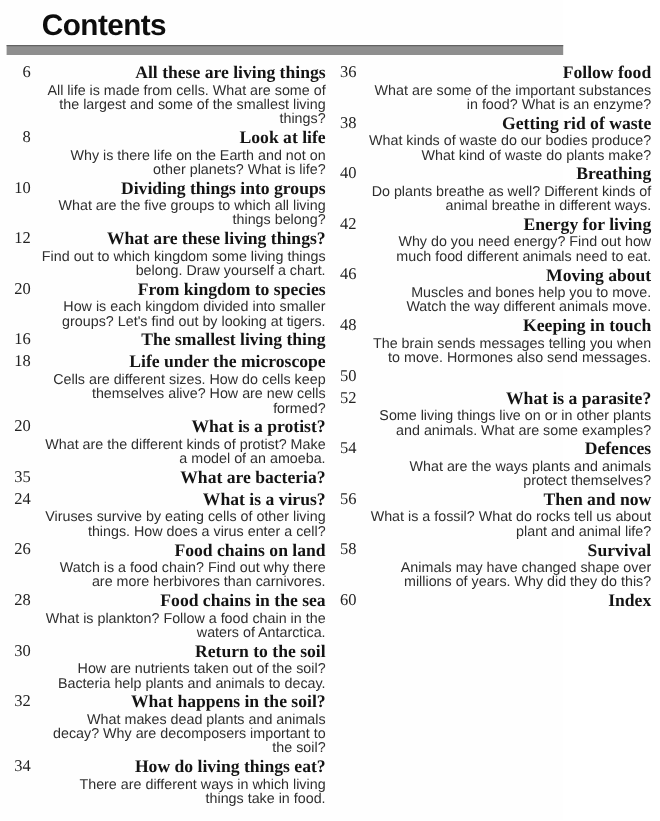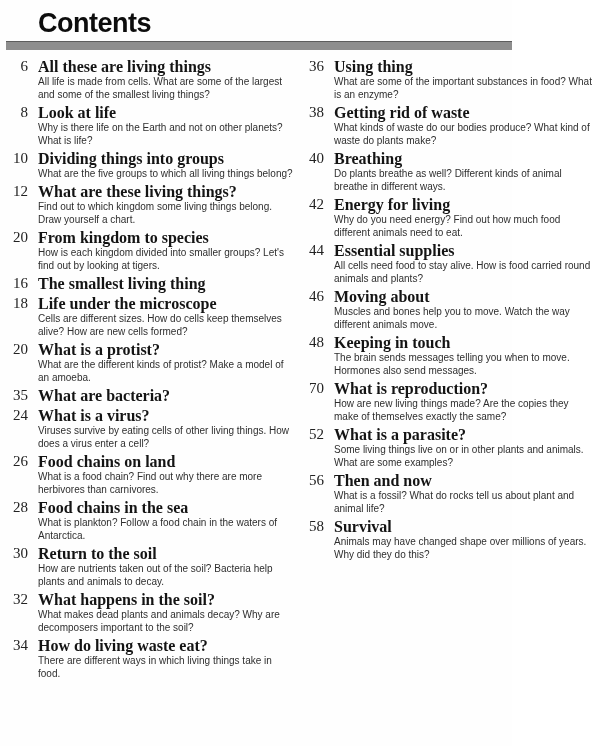--- a/index.html
+++ b/index.html
@@ -59,31 +59,32 @@
     flex: 0 0 20px;
     margin-right: 10px;
     text-align: right;
     font-family: "Liberation Serif", serif;
     font-size: 15px;
     line-height: 17px;
     color: #222222;
   }
   .entry .body {
     width: 258px;
+    text-align: right;
   }
   .entry .title {
     font-family: "Liberation Serif", serif;
     font-weight: bold;
     font-size: 16px;
     line-height: 17px;
     color: #141414;
   }
   .entry .desc {
     font-family: "Liberation Sans", sans-serif;
-    font-size: 10px;
+    font-size: 13px;
     line-height: 13px;
     color: #2e2e2e;
   }
 </style>
 </head>
 <body>
 
 <div class="page">
 
   <div class="header">
@@ -168,21 +169,21 @@
     <div class="body">
       <div class="title">What is a virus?</div>
       <div class="desc">Viruses survive by eating cells of other living things. How does a virus enter a cell?</div>
     </div>
   </div>
 
   <div class="entry">
     <span class="num">26</span>
     <div class="body">
       <div class="title">Food chains on land</div>
-      <div class="desc">What is a food chain? Find out why there are more herbivores than carnivores.</div>
+      <div class="desc">Watch is a food chain? Find out why there are more herbivores than carnivores.</div>
     </div>
   </div>
 
   <div class="entry">
     <span class="num">28</span>
     <div class="body">
       <div class="title">Food chains in the sea</div>
       <div class="desc">What is plankton? Follow a food chain in the waters of Antarctica.</div>
     </div>
   </div>
@@ -199,30 +200,30 @@
     <span class="num">32</span>
     <div class="body">
       <div class="title">What happens in the soil?</div>
       <div class="desc">What makes dead plants and animals decay? Why are decomposers important to the soil?</div>
     </div>
   </div>
 
   <div class="entry">
     <span class="num">34</span>
     <div class="body">
-      <div class="title">How do living waste eat?</div>
+      <div class="title">How do living things eat?</div>
       <div class="desc">There are different ways in which living things take in food.</div>
     </div>
   </div>
 </div>
     <div class="toc-column">
   <div class="entry">
     <span class="num">36</span>
     <div class="body">
-      <div class="title">Using thing</div>
+      <div class="title">Follow food</div>
       <div class="desc">What are some of the important substances in food? What is an enzyme?</div>
     </div>
   </div>
 
   <div class="entry">
     <span class="num">38</span>
     <div class="body">
       <div class="title">Getting rid of waste</div>
       <div class="desc">What kinds of waste do our bodies produce? What kind of waste do plants make?</div>
     </div>
@@ -237,73 +238,76 @@
   </div>
 
   <div class="entry">
     <span class="num">42</span>
     <div class="body">
       <div class="title">Energy for living</div>
       <div class="desc">Why do you need energy? Find out how much food different animals need to eat.</div>
     </div>
   </div>
 
-  <div class="entry">
-    <span class="num">44</span>
-    <div class="body">
-      <div class="title">Essential supplies</div>
-      <div class="desc">All cells need food to stay alive. How is food carried round animals and plants?</div>
-    </div>
-  </div>
 
   <div class="entry">
     <span class="num">46</span>
     <div class="body">
       <div class="title">Moving about</div>
       <div class="desc">Muscles and bones help you to move. Watch the way different animals move.</div>
     </div>
   </div>
 
   <div class="entry">
     <span class="num">48</span>
     <div class="body">
       <div class="title">Keeping in touch</div>
       <div class="desc">The brain sends messages telling you when to move. Hormones also send messages.</div>
     </div>
   </div>
 
   <div class="entry">
-    <span class="num">70</span>
-    <div class="body">
-      <div class="title">What is reproduction?</div>
-      <div class="desc">How are new living things made? Are the copies they make of themselves exactly the same?</div>
-    </div>
+    <span class="num">50</span>
   </div>
 
   <div class="entry">
     <span class="num">52</span>
     <div class="body">
       <div class="title">What is a parasite?</div>
       <div class="desc">Some living things live on or in other plants and animals. What are some examples?</div>
     </div>
   </div>
 
+  <div class="entry">
+    <span class="num">54</span>
+    <div class="body">
+      <div class="title">Defences</div>
+      <div class="desc">What are the ways plants and animals protect themselves?</div>
+    </div>
+  </div>
 
   <div class="entry">
     <span class="num">56</span>
     <div class="body">
       <div class="title">Then and now</div>
       <div class="desc">What is a fossil? What do rocks tell us about plant and animal life?</div>
     </div>
   </div>
 
   <div class="entry">
     <span class="num">58</span>
     <div class="body">
       <div class="title">Survival</div>
       <div class="desc">Animals may have changed shape over millions of years. Why did they do this?</div>
     </div>
   </div>
 
+  <div class="entry">
+    <span class="num">60</span>
+    <div class="body">
+      <div class="title">Index</div>
+
+    </div>
+  </div>
 </div>
   </div>
 
 </div>
 
 </body></html>

